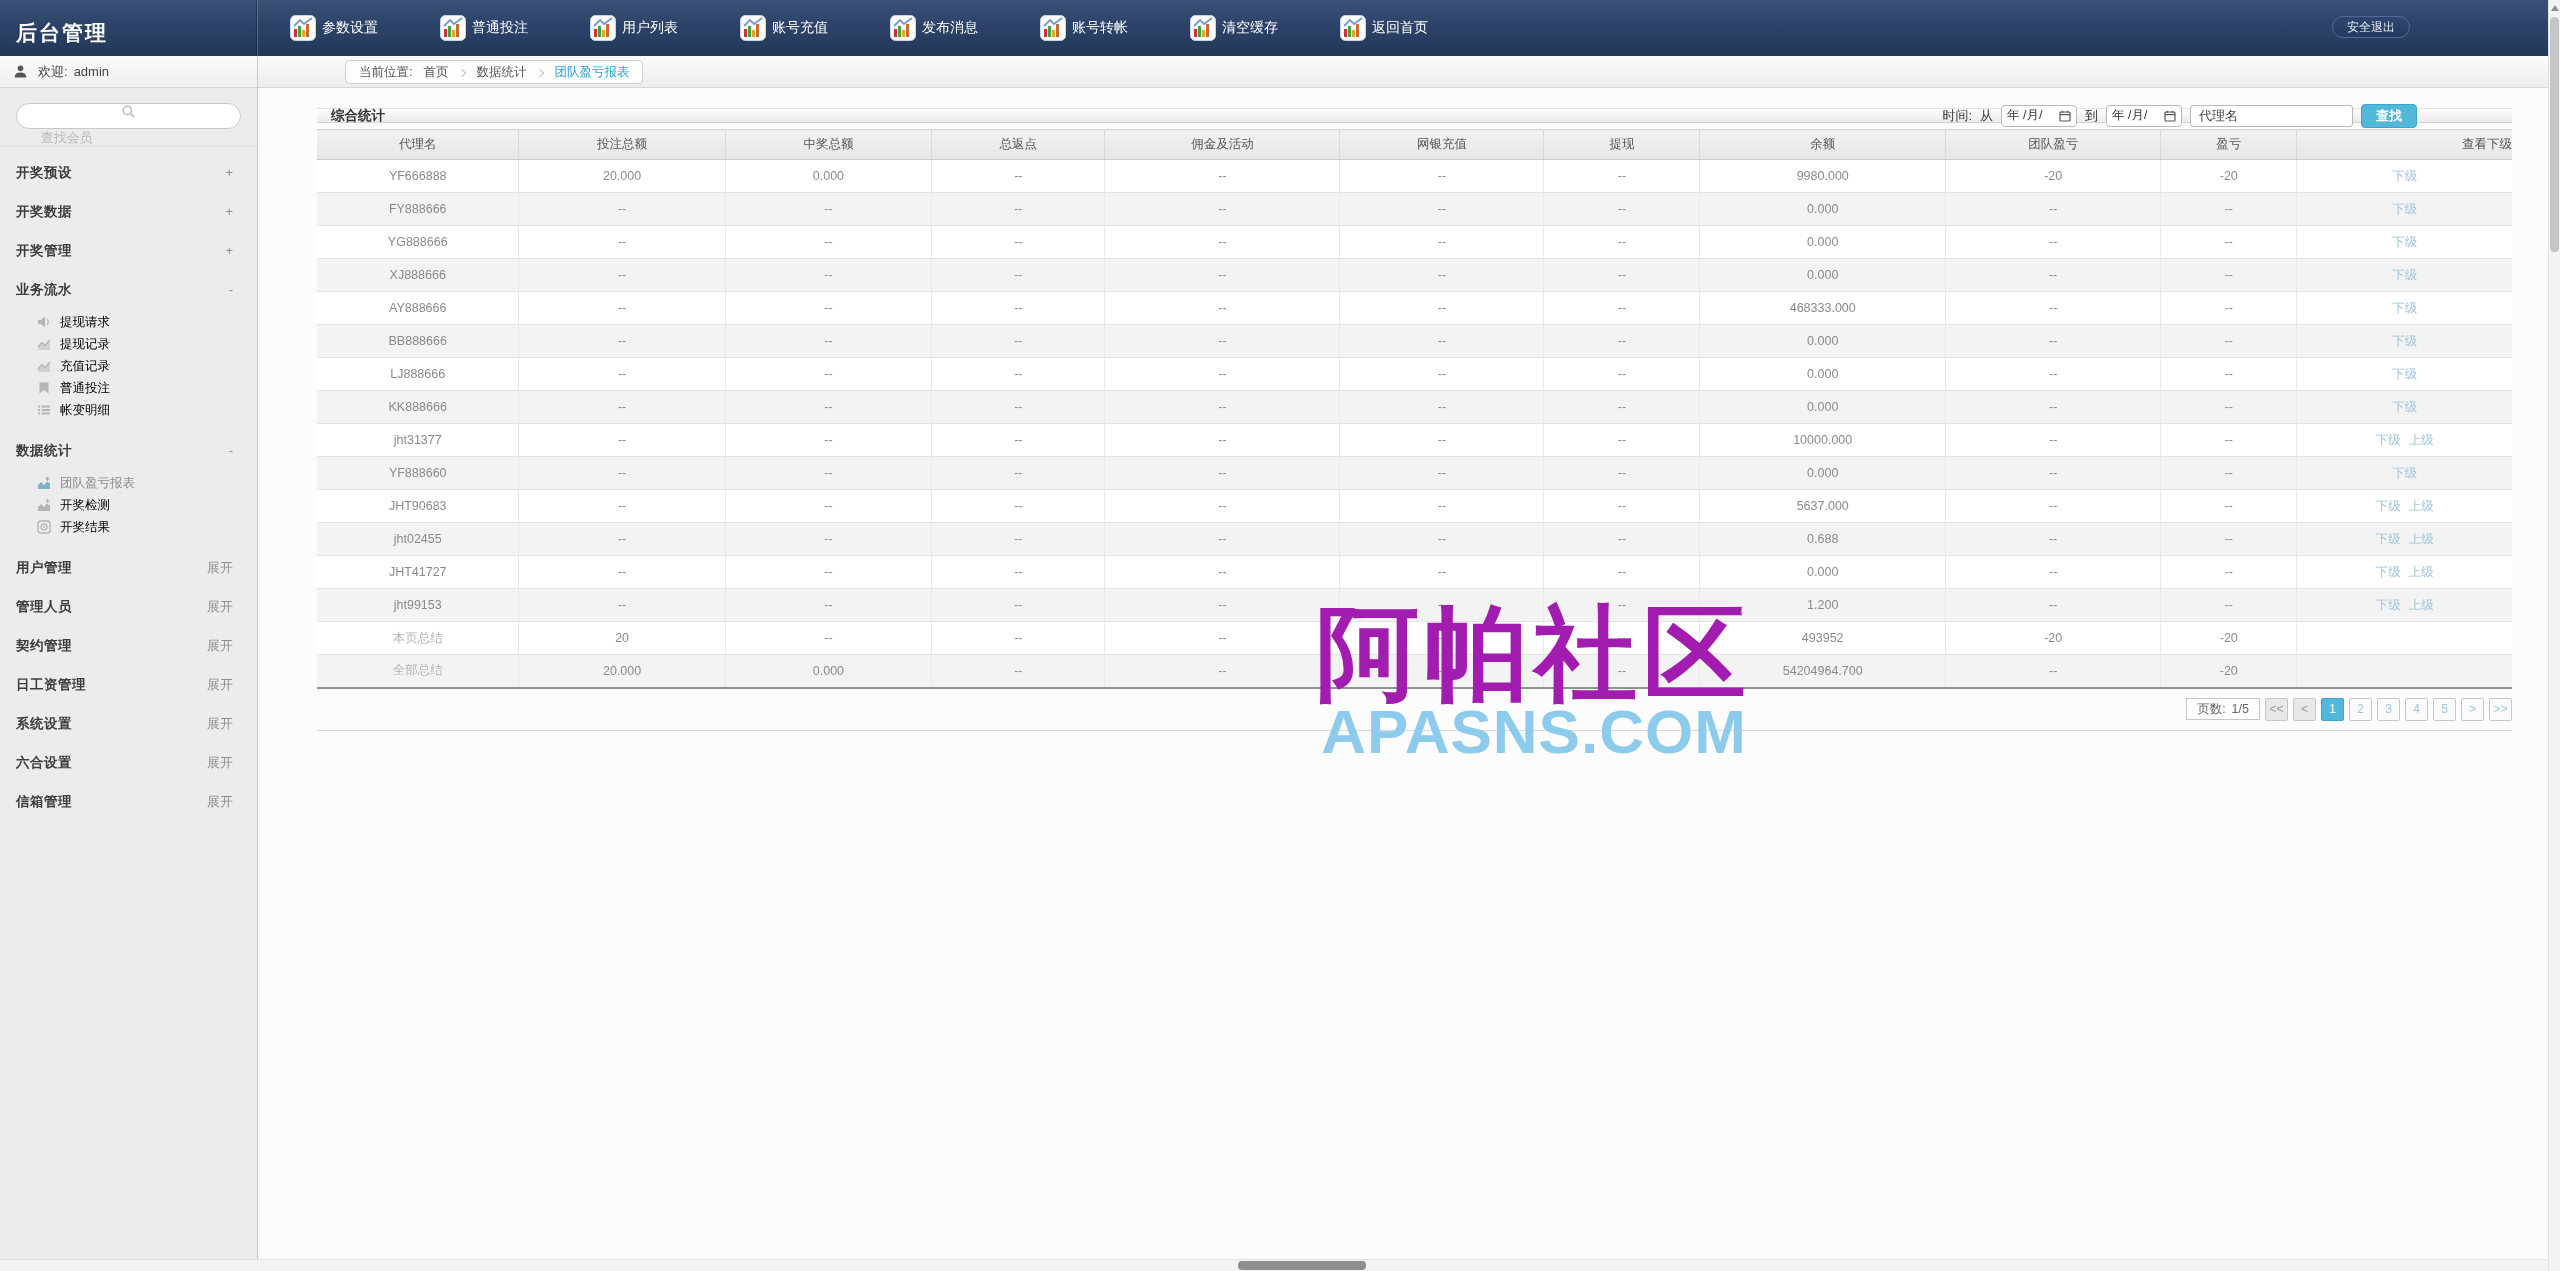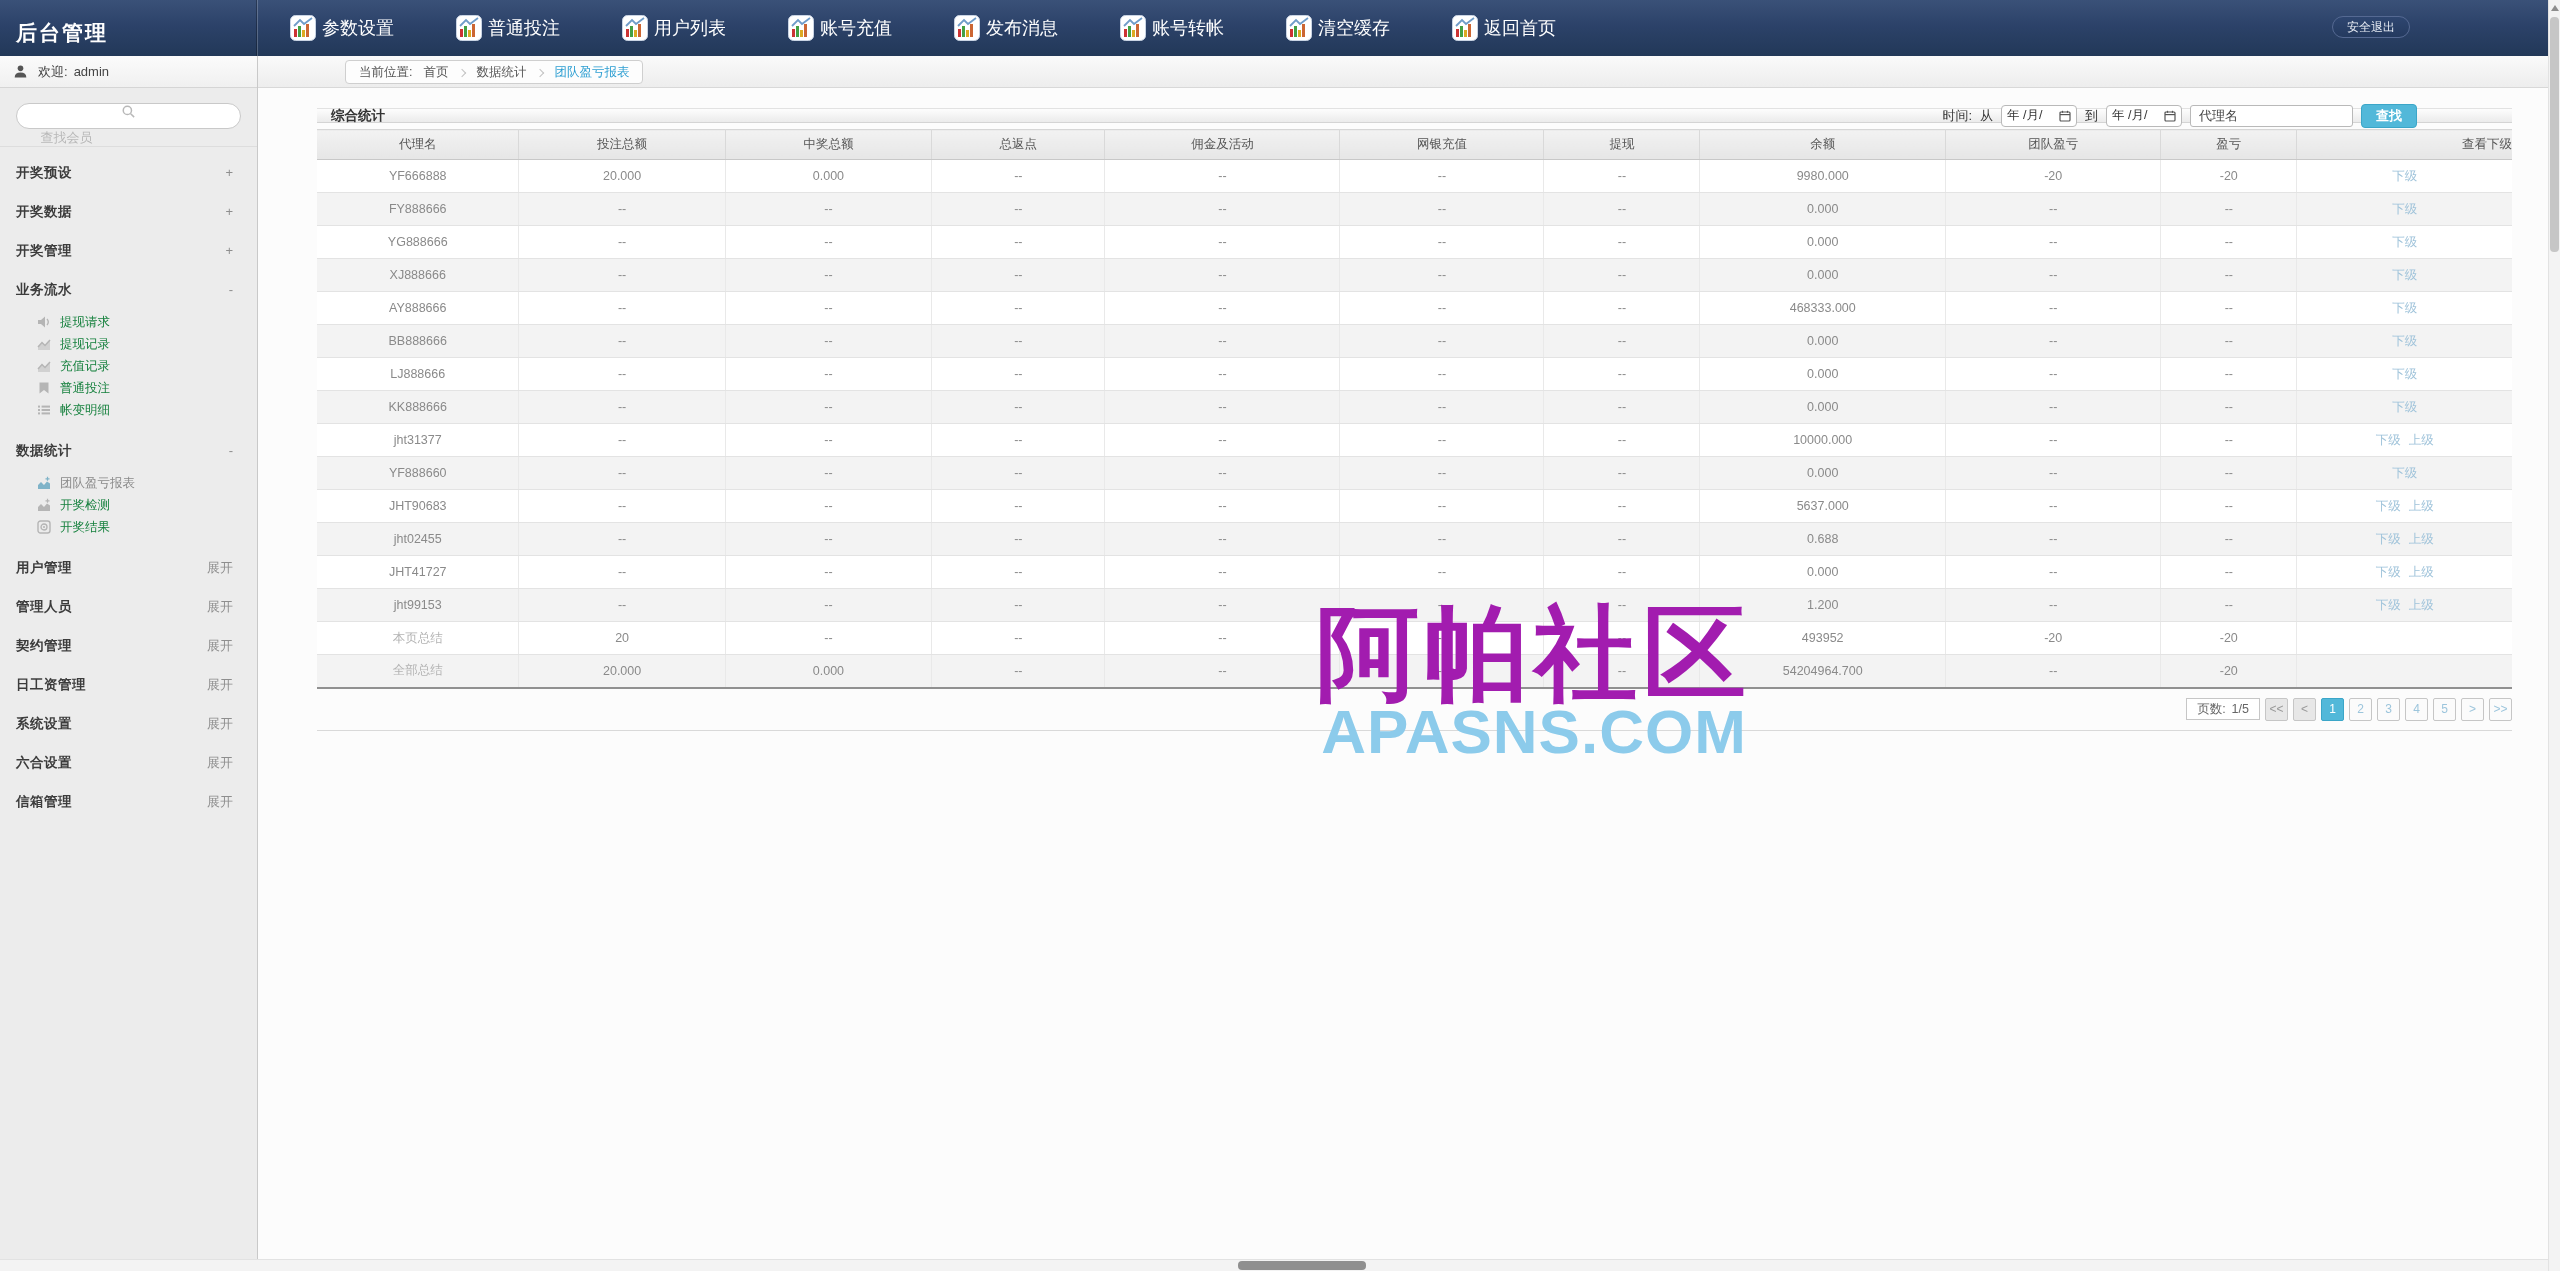--- a/index.html
+++ b/index.html
@@ -6,21 +6,21 @@
   html,body { width:2560px; height:1271px; overflow:hidden; }
   body { font-family:"Liberation Sans","DejaVu Sans",sans-serif; background:#fff; }
   .page { position:relative; width:2560px; height:1271px; overflow:hidden; background:#fcfcfc; }
 
   
   .header { position:absolute; left:0; top:0; width:2548px; height:56px;
     background:linear-gradient(180deg,#3a5178 0%,#2c4269 45%,#223858 100%); }
   .header .app-title { position:absolute; left:16px; top:19px; font-size:21px; font-weight:bold; color:#fff; letter-spacing:2px; }
   .header .hdr-divider { position:absolute; left:257px; top:0; width:1px; height:56px; background:rgba(255,255,255,.22); box-shadow:-1px 0 0 rgba(0,0,0,.28); }
   .header-nav { position:absolute; left:290px; top:0; height:56px; display:flex; align-items:center; gap:62px; }
-  .h-item { display:flex; align-items:center; gap:6px; color:#fff; font-size:18px; cursor:pointer; white-space:nowrap; }
+  .h-item { display:flex; align-items:center; gap:6px; color:#fff; font-size:14px; cursor:pointer; white-space:nowrap; }
   .h-item .icon svg { display:block; }
   .logout-btn { position:absolute; left:2332px; top:16px; height:22px; padding:0 14px; display:flex; align-items:center;
     background:linear-gradient(#2e4670,#243a5f); border:1px solid #556992; border-radius:11px; color:#e8edf5; font-size:12px; cursor:pointer; }
 
   
   .vscroll { position:absolute; right:0; top:0; width:12px; height:1271px; background:#f3f3f3; border-left:1px solid #e2e2e2; z-index:30; }
   .vscroll .arr { width:0; height:0; border-left:4px solid transparent; border-right:4px solid transparent; border-bottom:6px solid #8d8d8d; margin:5px auto 3px; }
   .vscroll .thumb { position:absolute; left:1px; top:17px; width:9px; height:235px; background:#c6c6c6; border-radius:4px; }
   .hscroll { position:absolute; left:0; bottom:0; width:2548px; height:12px; background:#f3f3f3; border-top:1px solid #e2e2e2; z-index:29; }
   .hscroll .thumb { position:absolute; top:1px; left:1238px; width:128px; height:9px; background:#8f8f8f; border-radius:4px; }
@@ -31,21 +31,21 @@
   .welcome .icon svg { display:block; }
   .search-wrap { padding:15px 16px 17px 16px; border-bottom:1px solid #ddd; }
   .search-box { height:26px; background:#fff; border:1px solid #c9c9c9; border-radius:14px; display:flex; align-items:center; gap:7px; padding:0 10px;flex-direction:column; }
   .search-box input { flex:1; border:none; outline:none; background:transparent; font-size:13px; color:#444; font-family:inherit; }
   .search-box input::placeholder { color:#b8b8b8; }
   .side-nav { padding-top:6px; }
   .side-sec-head { height:39px; display:flex; align-items:center; justify-content:space-between; padding:0 24px 0 16px; cursor:pointer; }
   .side-sec-head .lbl { font-size:13.5px; font-weight:bold; color:#3c3c3c; letter-spacing:.5px; }
   .side-sec-head .tog { font-size:13px; color:#8e8e8e; font-weight:normal; }
   .sub-list { padding:2px 0 10px 0; }
-  .sub-item { height:22px; display:flex; align-items:center; gap:9px; padding-left:37px; font-size:12.5px; color:#15803d; cursor:pointer; }
+  .sub-item { height:22px; display:flex; align-items:center; gap:9px; padding-left:37px; font-size:12.5px; color:#000000; cursor:pointer; }
   .sub-item .icon { color:#b5b5b5; display:flex; }
   .sub-item .icon svg { display:block; }
   .sub-item.active { color:#8a8a8a; }
   .sub-item.active .icon { color:#7fb3c8; }
 
   
   .main { position:absolute; left:258px; top:56px; right:12px; bottom:12px; background:#fcfcfc; }
   .crumb-bar { height:32px; background:linear-gradient(#fafafa,#ededed); border-bottom:1px solid #d8d8d8; position:relative; }
   .crumb { position:absolute; left:87px; top:4px; height:24px; display:flex; align-items:center; gap:11px; background:#fdfdfd; border:1px solid #cfcfcf; border-radius:4px; padding:0 13px; font-size:12.5px; color:#555; }
   .crumb .sep { width:6px; height:6px; border-top:1px solid #c2c2c2; border-right:1px solid #c2c2c2; transform:rotate(45deg); margin-top:1px; }

